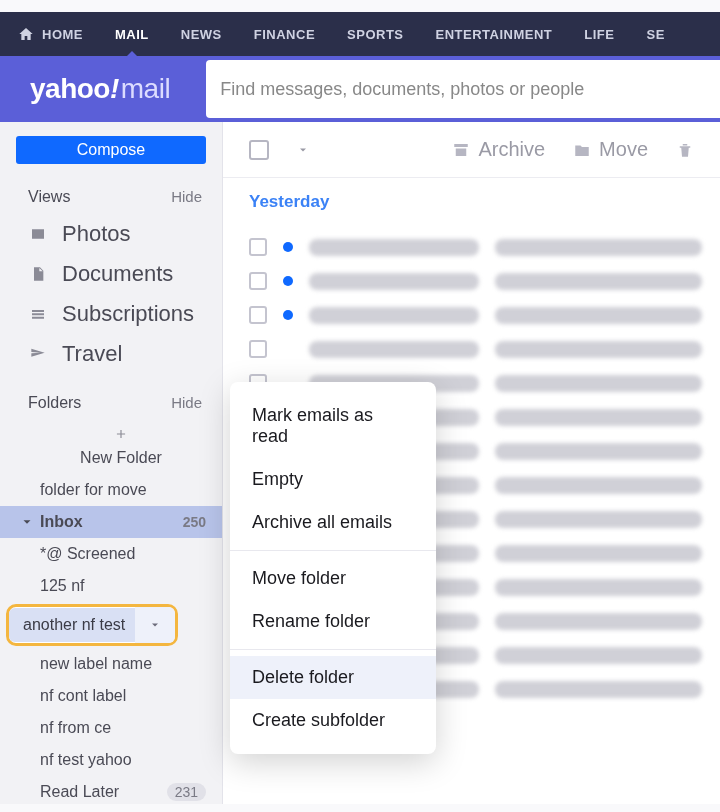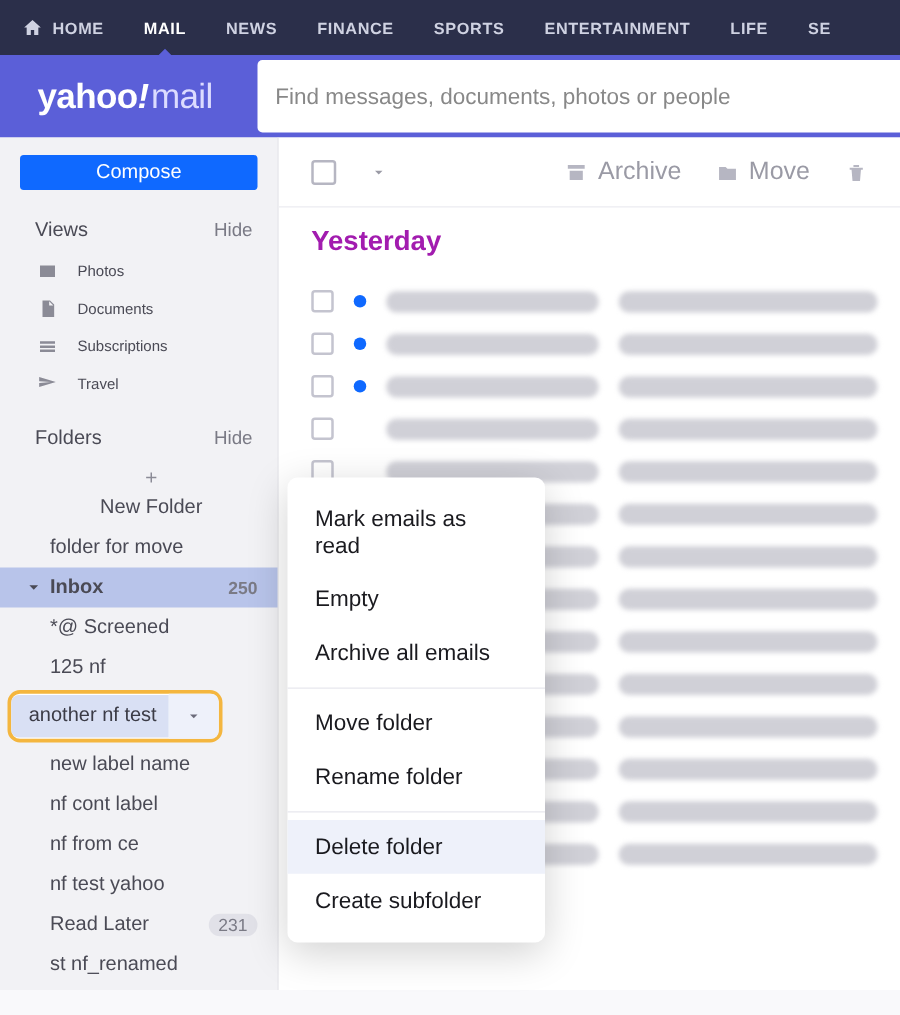--- a/index.html
+++ b/index.html
@@ -1,19 +1,19 @@
 <!DOCTYPE html>
 <html><head>
 <meta charset="utf-8">
 <style>
   * { box-sizing: border-box; margin: 0; padding: 0; font-family: -apple-system, "Helvetica Neue", Arial, sans-serif; }
   body { width: 720px; height: 812px; background: #f9f9fb; overflow: hidden; }
 
   
-  .topnav { height: 44px; background: #2b2f4a; display: flex; align-items: center; padding: 0 18px; gap: 32px; }
+  .topnav { height: 44px; background: #2b2f4a; display: flex; align-items: center; padding: 0 18px; gap: 32px; margin-top: 12px; }
   .topnav .home-wrap { display: flex; align-items: center; gap: 8px; }
   .topnav a { color: #cfd2e2; font-size: 13px; font-weight: 600; letter-spacing: 0.5px; text-decoration: none; position: relative; }
   .topnav a.active { color: #fff; }
   .topnav a.active::after { content:""; position:absolute; left:50%; transform:translateX(-50%); bottom:-15px; border:6px solid transparent; border-bottom-color:#5b5fd8; }
   .home-icon { width:16px; height:16px; fill:#cfd2e2; }
 
   
   .mailhead { height: 66px; background: #5b5fd8; display:flex; align-items:center; padding: 0 0 0 30px; }
   .logo { color:#fff; font-size:28px; font-weight:700; font-style:italic; letter-spacing:-0.5px; }
   .logo .yahoo { font-style:normal; font-weight:800; }
@@ -25,21 +25,21 @@
 
   
   .main { display:flex; height: calc(812px - 44px - 86px); }
 
   .sidebar { width:223px; background:#f2f2f5; border-right:1px solid #e3e3ea; padding-top:14px; }
   .compose { margin:0 16px 18px 16px; height:28px; background:#0f69ff; color:#fff; border:none; border-radius:3px; font-size:16px; font-weight:500; width:calc(100% - 32px); }
 
   .section-head { display:flex; justify-content:space-between; padding:6px 20px 8px 28px; color:#4a4a55; font-size:16px; }
   .section-head .hide { color:#7a7a85; font-size:15px; }
 
-  .view-item { display:flex; align-items:center; gap:14px; padding:7px 20px 7px 28px; color:#4a4a55; font-size:12px; cursor:pointer; }
+  .view-item { display:flex; align-items:center; gap:14px; padding:7px 20px 7px 28px; color:#4a4a55; font-size:22px; cursor:pointer; }
   .view-item svg { width:20px; height:16px; fill:#8b8b96; }
 
   .folder-item { display:flex; align-items:center; justify-content:space-between; padding:7px 16px 7px 40px; color:#4a4a55; font-size:16px; cursor:pointer; position:relative; }
   .folder-item .count { color:#7a7a85; font-size:14px; }
   .folder-item .count.pill { background:#e1e1e8; border-radius:10px; padding:1px 8px; }
   .folder-item.inbox { background:#b8c4ea; font-weight:600; }
   .folder-item.inbox .chev { position:absolute; left:20px; fill:#4a4a55; }
   .folder-item.newf { padding-left:36px; gap:8px; display:flex; justify-content:flex-end;flex-direction:column; }
   .folder-item.newf svg { width:14px; height:14px; fill:#8b8b96; }
 
@@ -50,21 +50,21 @@
   .sel-drop svg { width:12px; height:12px; fill:#6b6b7a; }
 
   
   .listpane { flex:1; background:#fff; position:relative; }
   .toolbar { height:56px; display:flex; align-items:center; padding:0 26px; gap:28px; border-bottom:1px solid #ececf1; color:#9a9aa5; font-size:20px; }
   .chk-master { width:20px; height:20px; border:2px solid #b6b6c2; border-radius:3px; }
   .tool-sp { flex:1; }
   .tool-btn { display:flex; align-items:center; gap:8px; }
   .tool-btn svg { width:18px; height:18px; fill:#b6b6c2; }
 
-  .date-head { padding:14px 12px 18px 26px; color:#a21caf; font-size:22px; font-weight:600; }
+  .date-head { padding:14px 12px 18px 26px; color:#3b82f6; font-size:17px; font-weight:600; }
 
   .msgrow { display:flex; align-items:center; padding:8px 18px 8px 26px; gap:16px; }
   .msgrow .chk { width:18px; height:18px; border:2px solid #c4c4cf; border-radius:3px; flex-shrink:0; }
   .msgrow .dot { width:10px; height:10px; background:#0f69ff; border-radius:50%; flex-shrink:0; }
   .msgrow .sender { width:170px; height:17px; background:#d0d0d7; border-radius:8px; filter:blur(2px); flex-shrink:0; }
   .msgrow .subj { flex:1; height:17px; background:#d0d0d7; border-radius:8px; filter:blur(2px); }
 
   
   .ctxmenu { position:absolute; left:230px; top:382px; width:206px; background:#fff; border-radius:8px; box-shadow:0 8px 32px rgba(0,0,0,0.18); padding:12px 0; z-index:50; }
   .ctxmenu .mi { padding:11px 22px; font-size:18px; color:#1a1a1f; cursor:pointer; }

